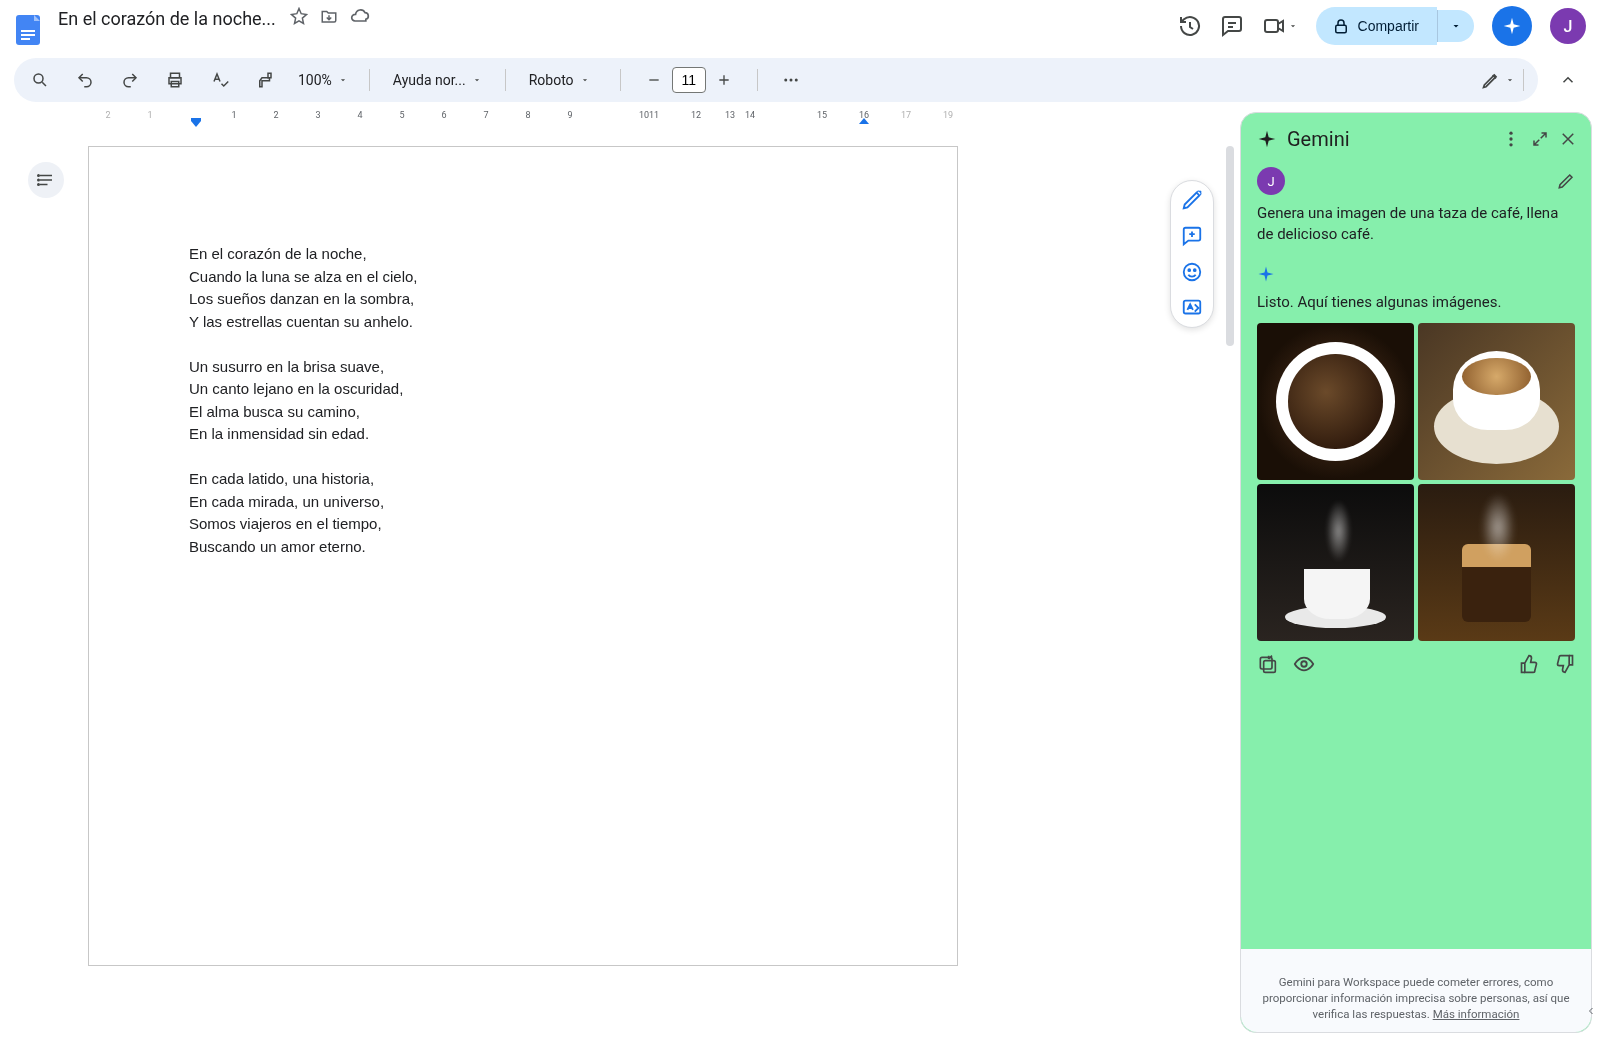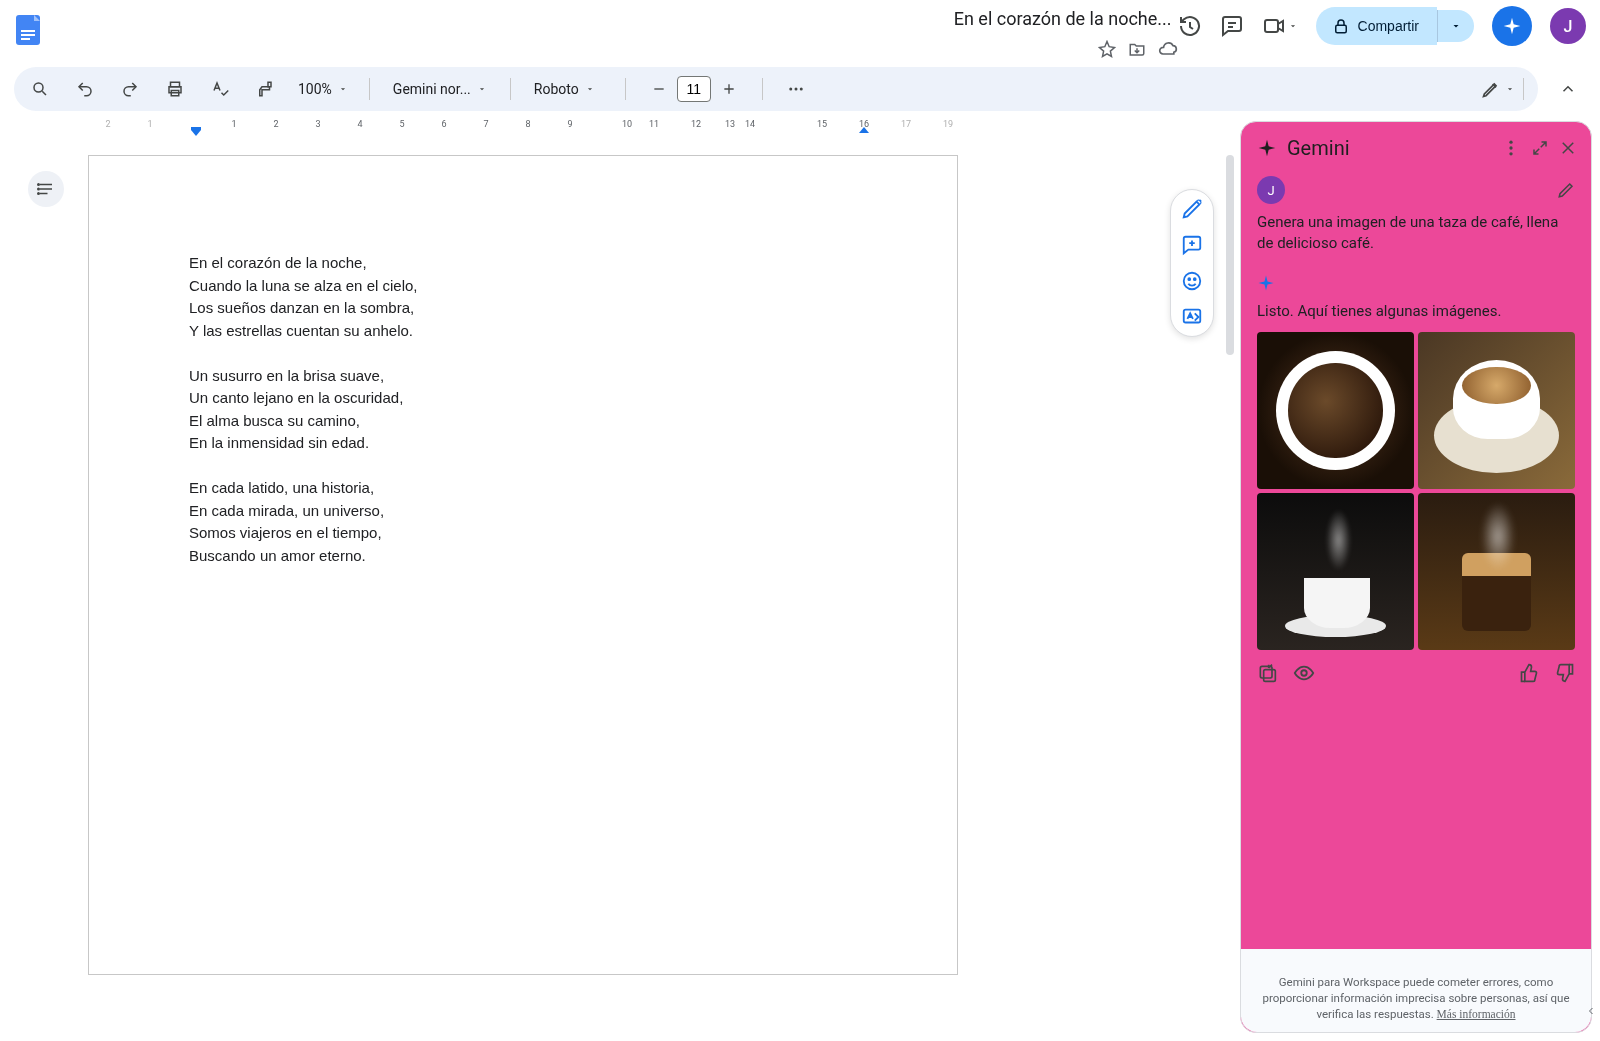--- a/index.html
+++ b/index.html
@@ -4,21 +4,21 @@
 <style>
   * { box-sizing: border-box; }
   html, body { margin:0; padding:0; height:100%; font-family: 'Google Sans', Roboto, Arial, sans-serif; background:#fff; color:#202124; overflow:hidden; }
   .app { display:flex; flex-direction:column; height:100%; }
 
   
   .header { display:flex; align-items:flex-start; padding:6px 14px 0 8px; }
   .doc-logo { width:40px; height:40px; border-radius:4px; display:flex; align-items:center; justify-content:center; margin-top:4px; }
   .doc-logo svg { width:36px; height:36px; }
   .title-block { flex:1; display:flex; flex-direction:column; margin-left:4px; }
-  .title-row { display:flex; align-items:flex-end; gap:8px;flex-direction:column; }
+  .title-row { display:flex; align-items:flex-start; gap:8px; }
   .doc-title { font-size:18px; color:#202124; padding:2px 6px; border-radius:4px; max-width:260px; white-space:nowrap; overflow:hidden; text-overflow:ellipsis; }
   .title-icons { display:flex; gap:12px; align-items:center; color:#5f6368; }
   .title-icons span { cursor:pointer; }
   .menus { display:flex; gap:2px; margin-top:2px; }
   .menus span { padding:4px 8px; border-radius:4px; font-size:14px; color:#202124; cursor:pointer; }
   .header-right { display:flex; align-items:center; gap:18px; margin-left:auto; }
   .header-right .icon-btn { color:#444746; cursor:pointer; display:flex; align-items:center; }
   .share-group { display:flex; align-items:center; }
   .share-btn { background:#c2e7ff; color:#001d35; border:none; border-radius:40px 0 0 40px; padding:10px 18px 10px 16px; font-size:14px; font-weight:500; display:flex; align-items:center; gap:8px; cursor:pointer; }
   .share-drop { background:#c2e7ff; border:none; border-left:1px solid #a8c7e0; border-radius:0 40px 40px 0; padding:10px 12px; cursor:pointer; display:flex; align-items:center; }
@@ -48,21 +48,21 @@
   .ruler-v { position:absolute; top:26px; left:3px; width:14px; bottom:0; font-size:9px; color:#5f6368; }
   .outline-toggle { position:absolute; left:28px; top:52px; width:36px; height:36px; border-radius:50%; background:#eef1f6; display:flex; align-items:center; justify-content:center; color:#444746; cursor:pointer; }
   .page { position:absolute; top:36px; left:88px; width:870px; height:820px; border:1px solid #c7c7c7; background:#fff; }
   .page-content { padding:96px 96px 0 100px; font-family: Arial, sans-serif; font-size:15px; line-height:1.5; color:#202124; white-space:pre-wrap; }
   .scrollbar { position:absolute; right:2px; top:36px; width:8px; height:200px; background:#dadce0; border-radius:4px; }
 
   .float-tools { position:absolute; right:22px; top:70px; width:44px; background:#fff; border:1px solid #dadce0; border-radius:24px; box-shadow:0 2px 6px rgba(0,0,0,0.12); display:flex; flex-direction:column; align-items:center; padding:8px 0; gap:14px; }
   .float-tools .ft { color:#1a73e8; cursor:pointer; }
 
   
-  .side-panel { width:352px; border:1px solid #dadce0; border-radius:16px; margin:2px 8px 8px 4px; display:flex; flex-direction:column; background:#ec4899; }
+  .side-panel { width:352px; border:1px solid #dadce0; border-radius:16px; margin:2px 8px 8px 4px; display:flex; flex-direction:column; background:#86efac; }
   .sp-header { display:flex; align-items:center; padding:14px 14px 10px 16px; gap:10px; }
   .sp-title { font-size:20px; color:#1f1f1f; flex:1; }
   .sp-hicon { color:#444746; cursor:pointer; }
   .sp-body { flex:1; overflow-y:auto; padding:6px 16px 10px 16px; font-size:15px; }
   .user-avatar { width:28px; height:28px; border-radius:50%; background:#7b3ab0; color:#fff; display:flex; align-items:center; justify-content:center; font-size:13px; }
   .prompt-row { display:flex; align-items:center; justify-content:space-between; margin-bottom:8px; }
   .prompt-text { margin:0 0 20px 0; line-height:1.4; }
   .resp-spark { margin:4px 0 10px 0; color:#1a73e8; }
   .resp-text { margin:0 0 12px 0; }
   .img-grid { display:grid; grid-template-columns:1fr 1fr; gap:4px; }
@@ -81,21 +81,21 @@
   .coffee-d { background:linear-gradient(#2a1c10,#5a3a16); }
   .coffee-d .glass { position:absolute; bottom:12%; left:28%; width:44%; height:50%; background:linear-gradient(#d0a060 0 30%, #3a220e 30% 100%); border-radius:6px; }
   .coffee-d .steam2 { position:absolute; top:6%; left:40%; width:22%; height:44%; background:radial-gradient(ellipse at center, rgba(255,255,255,0.55), transparent 70%); filter:blur(3px); }
   .fb-row { display:flex; align-items:center; gap:16px; margin-top:12px; color:#444746; }
   .fb-row .spacer { flex:1; }
   .fb-row span { cursor:pointer; }
 
   .sp-footer { border-top:1px solid transparent; padding:14px 16px 10px 16px; background:#f8fafd; border-radius:0 0 16px 16px; }
   .prompt-input { width:100%; border:1px solid #747775; border-radius:28px; padding:16px 20px; font-size:16px; color:#5f6368; background:#fff; outline:none; }
   .disclaimer { font-size:11.5px; color:#5f6368; text-align:center; margin-top:10px; line-height:1.4; }
-  .disclaimer a { color:#5f6368; text-decoration:underline; cursor:pointer;font-family:Liberation Serif, serif; }
+  .disclaimer a { color:#5f6368; text-decoration:underline; cursor:pointer; }
 
   .edge-tab { position:fixed; right:0; bottom:16px; width:18px; height:28px; display:flex; align-items:center; justify-content:center; color:#5f6368; cursor:pointer; }
 
   svg { display:block; }
 </style>
 </head>
 <body>
 
 <div class="app">
 
@@ -218,21 +218,21 @@
           </svg>
         </span>
       <span class="zoom">
           <span>100%</span>
           <svg width="10" height="10" viewBox="0 0 24 24" fill="#444746">
             <path d="M7 10l5 5 5-5z"></path>
           </svg>
         </span>
       <span class="tb-sep"></span>
       <span class="style-dd">
-          <span>Gemini nor...</span>
+          <span>Ayuda nor...</span>
           <svg width="10" height="10" viewBox="0 0 24 24" fill="#444746">
             <path d="M7 10l5 5 5-5z"></path>
           </svg>
         </span>
       <span class="tb-sep"></span>
       <span class="font-dd">
           <span>Roboto</span>
           <svg width="10" height="10" viewBox="0 0 24 24" fill="#444746">
             <path d="M7 10l5 5 5-5z"></path>
           </svg>
@@ -293,21 +293,21 @@
           </span>
         <span class="tick" style="left:216px">1</span>
         <span class="tick" style="left:258px">2</span>
         <span class="tick" style="left:300px">3</span>
         <span class="tick" style="left:342px">4</span>
         <span class="tick" style="left:384px">5</span>
         <span class="tick" style="left:426px">6</span>
         <span class="tick" style="left:468px">7</span>
         <span class="tick" style="left:510px">8</span>
         <span class="tick" style="left:552px">9</span>
-        <span class="tick" style="left:609px">10</span>
+        <span class="tick" style="left:626px">10</span>
         <span class="tick" style="left:636px">11</span>
         <span class="tick" style="left:678px">12</span>
         <span class="tick" style="left:712px">13</span>
         <span class="tick" style="left:732px">14</span>
         <span class="tick" style="left:804px">15</span>
         <span class="indent" style="left:846px;">
             <svg width="10" height="10" viewBox="0 0 10 10" fill="#1a73e8">
               <path d="M5 0l5 6H0z"></path>
             </svg>
           </span>

